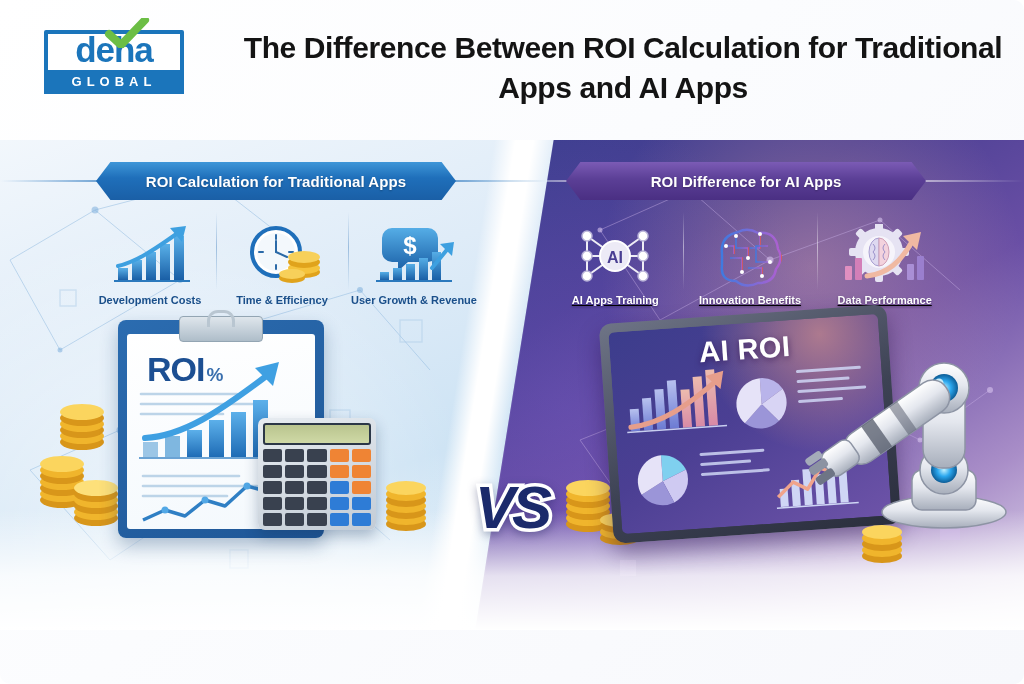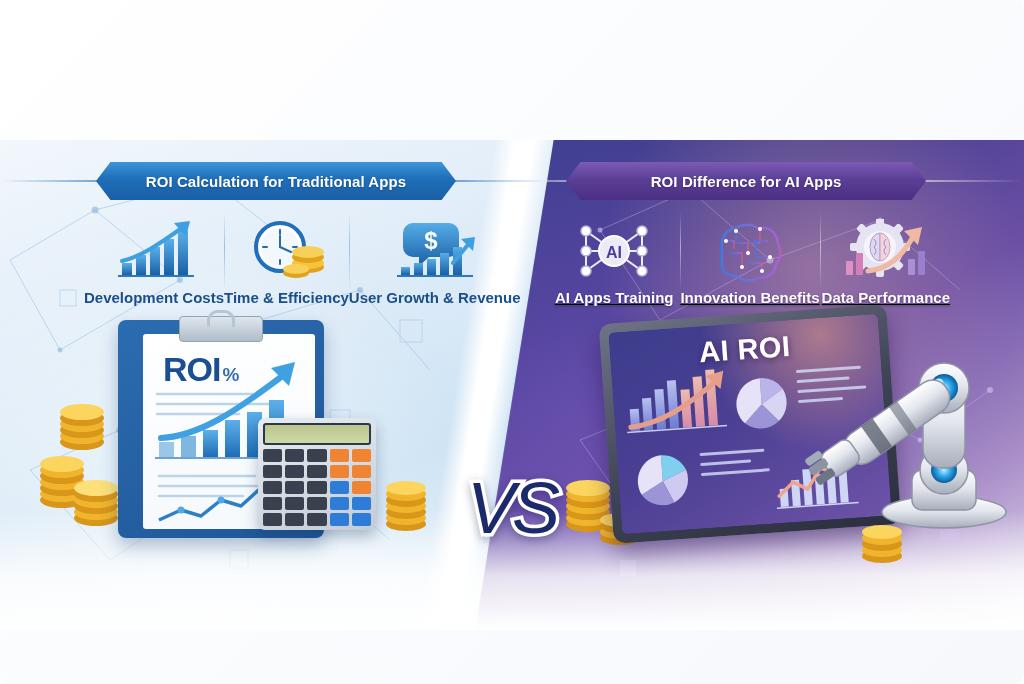--- a/index.html
+++ b/index.html
@@ -114,43 +114,43 @@
   .icon-cell + .icon-cell::before {
     content:""; position:absolute; left:0; top:6px; width:1px; height:78px;
   }
   .icon-row-left .icon-cell + .icon-cell::before {
     background:linear-gradient(180deg,rgba(70,130,190,0) 0%,rgba(70,130,190,.45) 45%,rgba(70,130,190,0) 100%);
   }
   .icon-row-right .icon-cell + .icon-cell::before {
     background:linear-gradient(180deg,rgba(255,255,255,0) 0%,rgba(255,255,255,.5) 45%,rgba(255,255,255,0) 100%);
   }
   .icon-art { width:96px; height:64px; margin-bottom:6px; }
-  .icon-label { font-size:15px; font-weight:700; white-space:nowrap; }
+  .icon-label { font-size:11px; font-weight:700; white-space:nowrap; }
   .icon-row-left  .icon-label { color:#1a4f8a; }
   .icon-row-right .icon-label { color:#ffffff; text-shadow:0 1px 2px rgba(30,10,60,.5); }
 
   
   .vs {
     position:absolute; left:447px; top:325px; width:130px; height:86px; z-index:20;
-    font-size:72px; font-weight:400; font-style:italic; color:#1b2a6b;
+    font-size:60px; font-weight:700; font-style:italic; color:#1b2a6b;
     line-height:86px; text-align:center; letter-spacing:-3px;
     -webkit-text-stroke:7px #ffffff; paint-order:stroke fill;
     filter:drop-shadow(0 3px 5px rgba(20,30,80,.35));
   }
 
   
   .scene-left { position:absolute; left:0; top:170px; width:470px; height:320px; z-index:9; }
   .clipboard {
     position:absolute; left:118px; top:10px; width:206px; height:218px;
     background:linear-gradient(150deg,#2b6cb0 0%,#1f5696 100%);
     border-radius:8px; box-shadow:0 8px 18px rgba(20,60,110,.3);
   }
   .clip-page {
     position:absolute; left:9px; top:14px; right:9px; bottom:9px;
-    background:linear-gradient(170deg,#ffffff 0%,#f4f9fd 100%); border-radius:3px;margin-left:16px;
+    background:linear-gradient(170deg,#ffffff 0%,#f4f9fd 100%); border-radius:3px;
   }
   .clip-clamp {
     position:absolute; left:50%; top:-4px; transform:translateX(-50%);
     width:84px; height:26px;
     background:linear-gradient(180deg,#dfe6ec 0%,#aebdc9 100%);
     border-radius:4px; border:1px solid #93a5b3;
   }
   .clip-clamp::before {
     content:""; position:absolute; left:50%; top:-7px; transform:translateX(-50%);
     width:22px; height:14px; border:3px solid #b9c6d1; border-bottom:none;
@@ -200,20 +200,35 @@
   }
   .robot { position:absolute; left:236px; top:34px; width:230px; height:190px; }
   .coins-r1 { position:absolute; left:10px; top:118px; }
   .coins-r2 { position:absolute; left:300px; top:168px; }
 </style>
 </head>
 <body>
 
 <div class="page">
 
+  <div class="header">
+
+    <div class="logo">
+      <div class="logo-box"></div>
+      <div class="logo-word">deha</div>
+      <div class="logo-bar">
+        <span>GLOBAL</span>
+      </div>
+      <svg class="logo-check" viewBox="0 0 46 30">
+        <path d="M5 16 L17 27 L41 2" fill="none" stroke="#6cbe45" stroke-width="8" stroke-linecap="round" stroke-linejoin="round"></path>
+      </svg>
+    </div>
+
+    <div class="title">The Difference Between ROI Calculation for Traditional Apps and AI Apps</div>
+  </div>
 
   <div class="panels">
 
     <div class="panel-left"></div>
     <div class="panel-right"></div>
 
     <svg class="net" viewBox="0 0 1024 490">
       <g stroke="#8fb9df" stroke-width="1" opacity=".5" fill="none">
         <path d="M10 120 L95 70 L180 140 L60 210 Z"></path>
         <path d="M95 70 L210 40 L300 110"></path>

